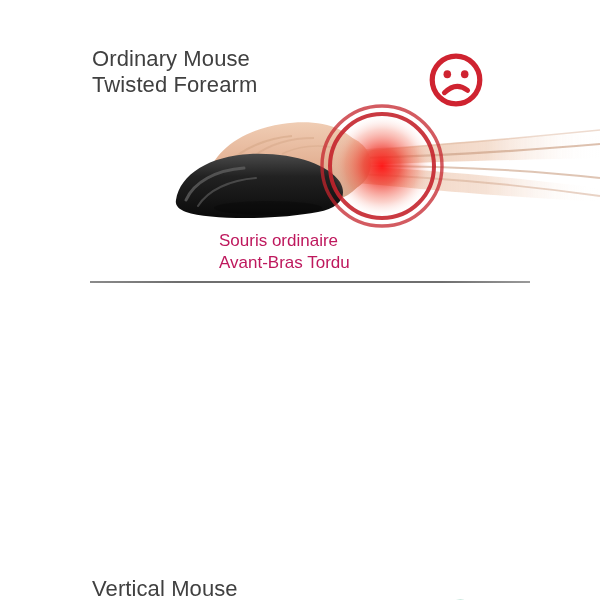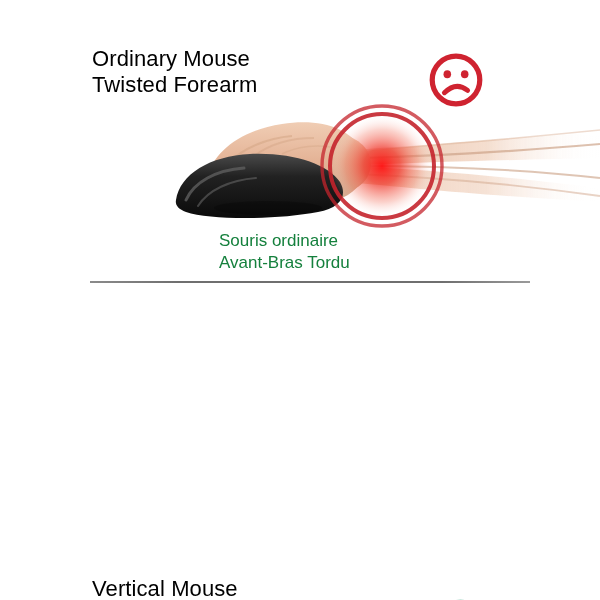--- a/index.html
+++ b/index.html
@@ -4,23 +4,23 @@
 <style>
   html,body{margin:0;padding:0;background:#fff;}
   body{width:600px;height:600px;overflow:hidden;
        font-family:"Liberation Sans",sans-serif;-webkit-font-smoothing:antialiased;}
   #page{position:relative;width:600px;height:600px;background:#ffffff;}
 
   .panel{position:absolute;left:0;width:600px;}
   #panel-ordinary{top:0;height:282px;}
   #panel-vertical{top:283px;height:365px;}
 
-  .heading{position:absolute;color:#000000;font-size:22px;line-height:26px;
+  .heading{position:absolute;color:#404040;font-size:22px;line-height:26px;
            font-weight:400;letter-spacing:.1px;white-space:pre-line;}
-  .caption{position:absolute;color:#15803d;font-size:17px;line-height:22px;
+  .caption{position:absolute;color:#be185d;font-size:17px;line-height:22px;
            font-weight:400;white-space:pre-line;}
 
   #heading-ordinary{left:92px;top:46px;}
   #caption-ordinary{left:219px;top:230px;}
   #heading-vertical{left:92px;top:293px;}
 
   #divider{position:absolute;left:90px;top:281px;width:440px;height:2px;
            background:linear-gradient(to right,#8b8b8b,#6f6f6f 20%,#6f6f6f 80%,#9a9a9a);}
 
   .face{position:absolute;}

